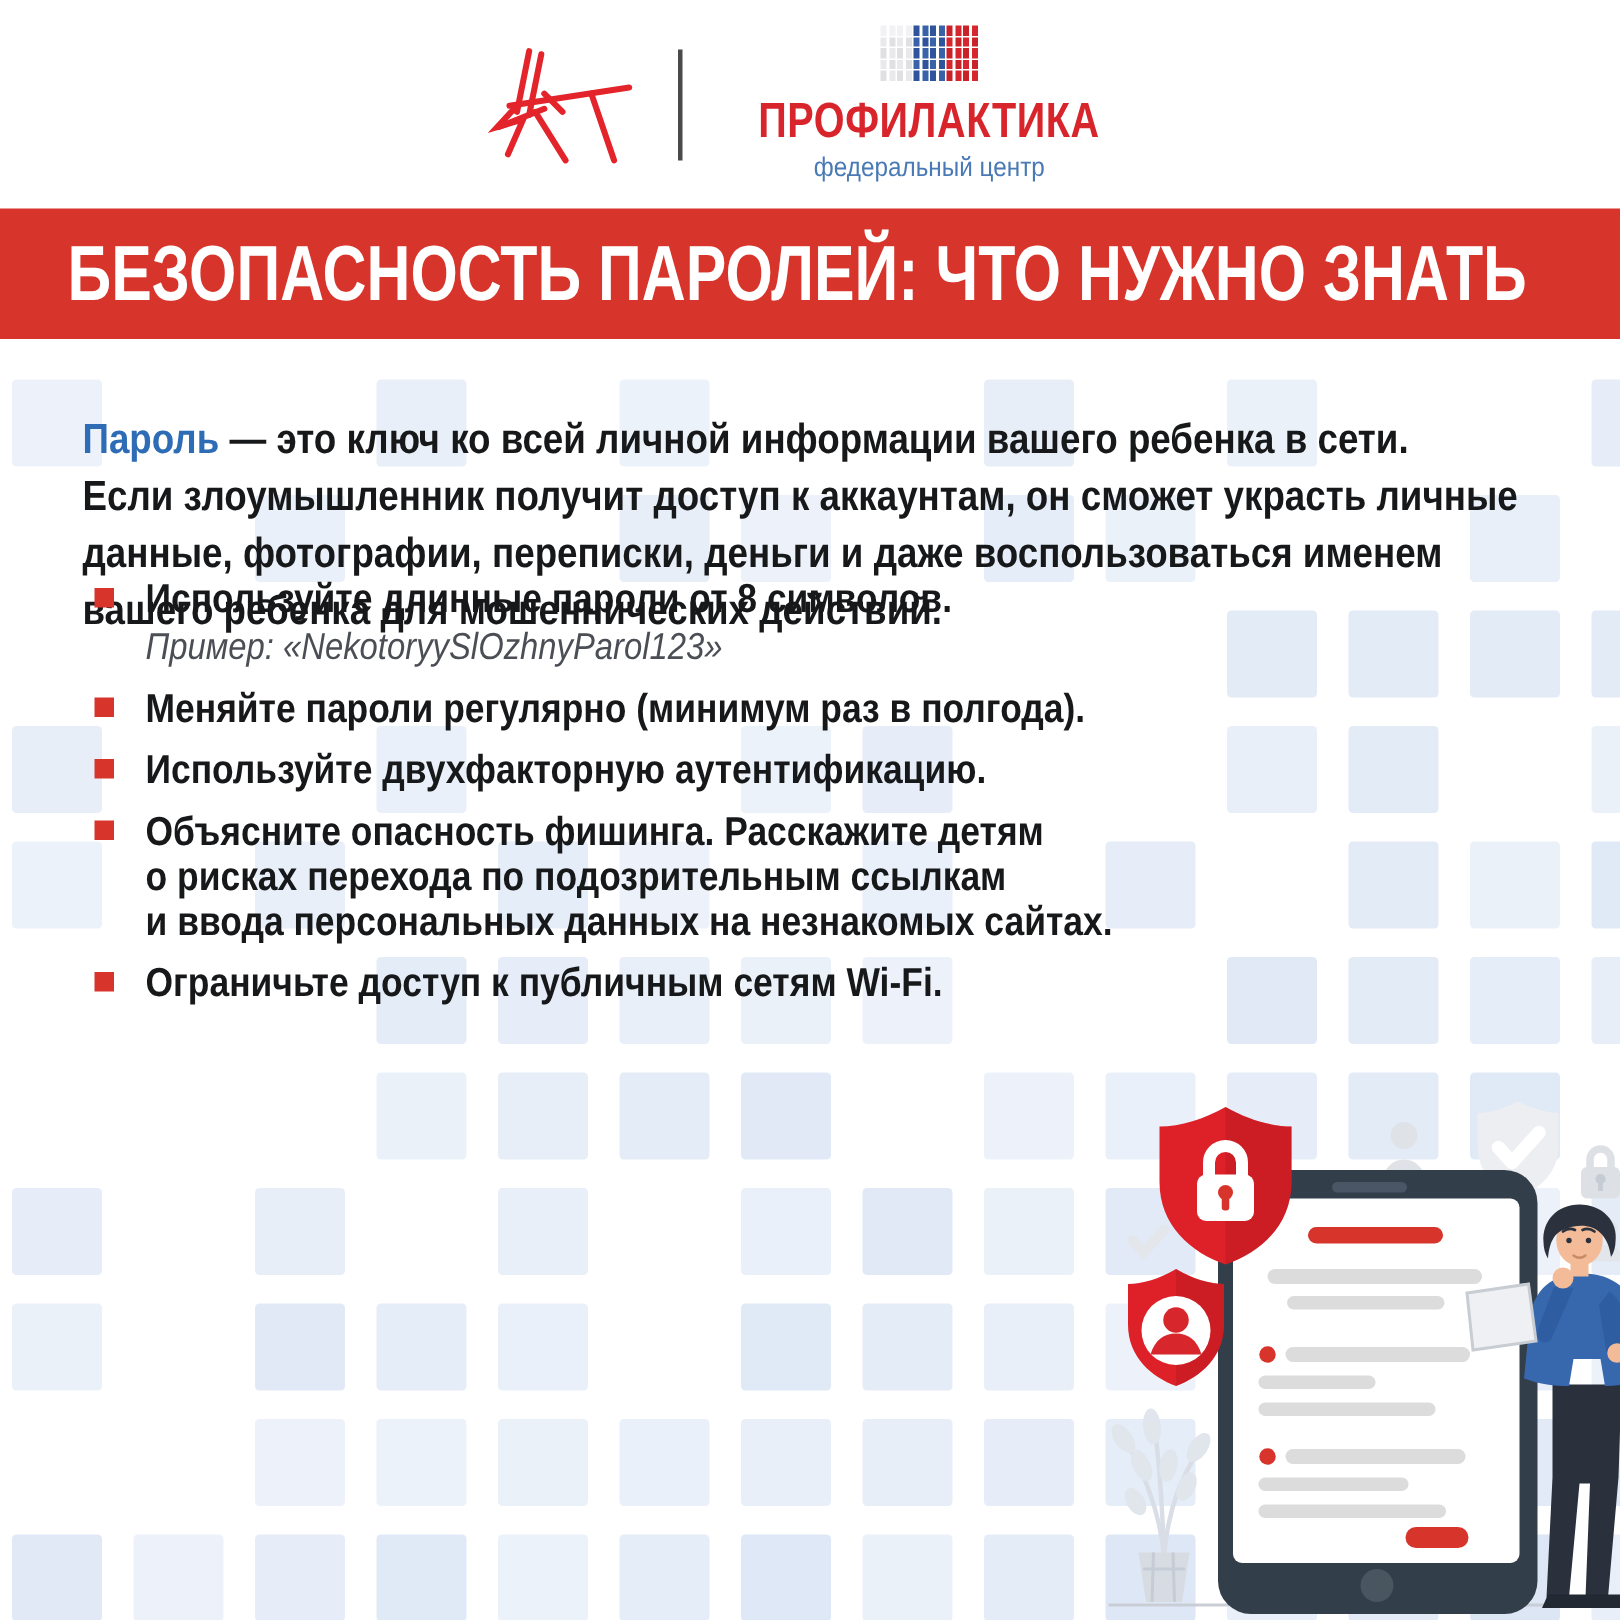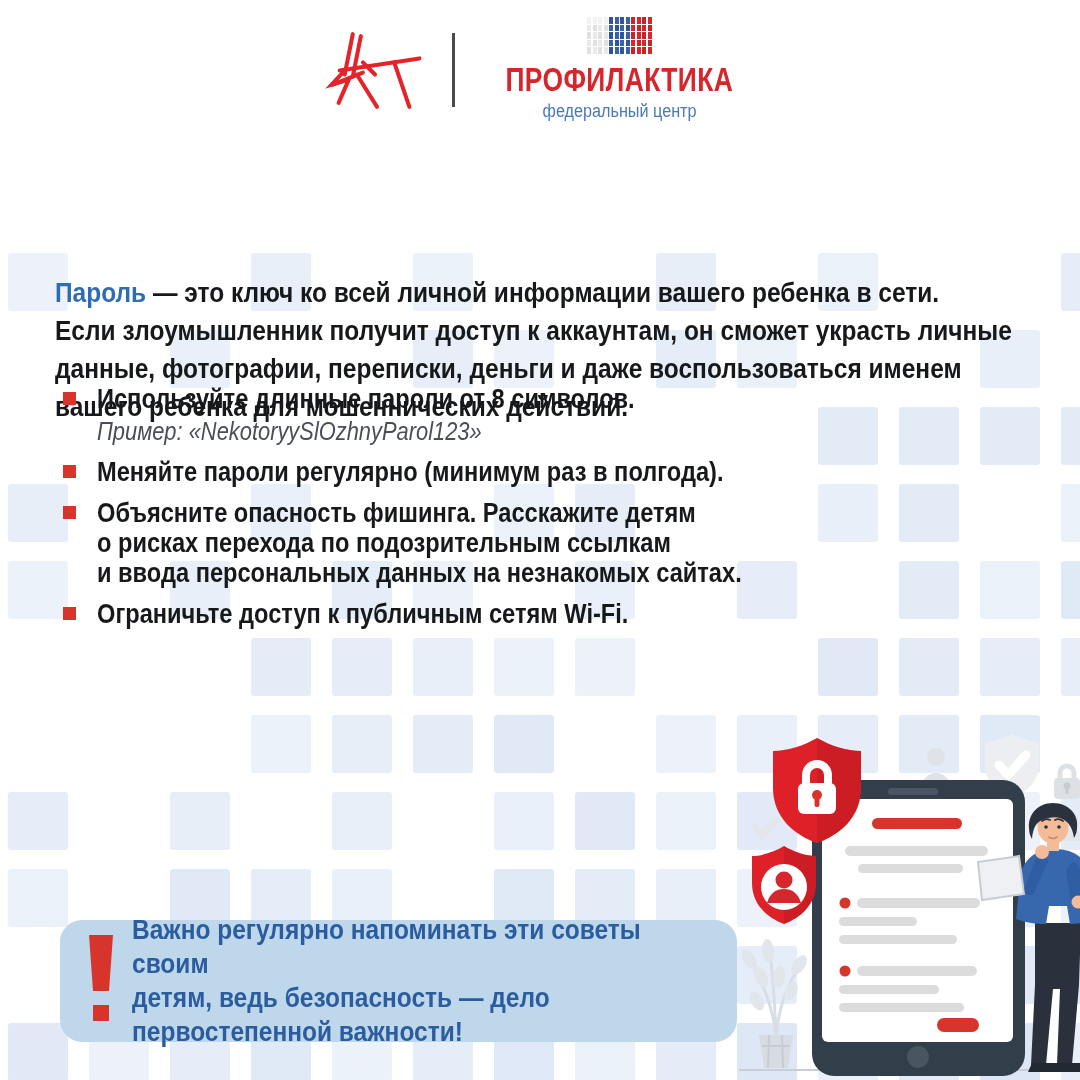--- a/index.html
+++ b/index.html
@@ -228,20 +228,23 @@
           <div class="flag-cell" style="background: rgb(201, 35, 42);"></div>
           <div class="flag-cell" style="background: rgb(215, 39, 46);"></div>
           <div class="flag-cell" style="background: rgb(201, 35, 42);"></div>
           <div class="flag-cell" style="background: rgb(215, 39, 46);"></div>
         </div>
       <div class="brand-title">ПРОФИЛАКТИКА</div>
       <div class="brand-sub">федеральный центр</div>
     </div>
   </div>
 
+  <div class="banner">
+    <div class="banner-title">БЕЗОПАСНОСТЬ ПАРОЛЕЙ: ЧТО НУЖНО ЗНАТЬ</div>
+  </div>
 
   <p class="intro"><span class="lead-word">Пароль</span><span> — это ключ ко всей личной информации вашего ребенка в сети.
 Если злоумышленник получит доступ к аккаунтам, он сможет украсть личные
 данные, фотографии, переписки, деньги и даже воспользоваться именем
 вашего ребенка для мошеннических действий.</span></p>
 
   <ul class="tips">
     <li class="tip">
       <span class="tip-bullet"></span>
       <div class="tip-body">
@@ -254,49 +257,47 @@
 
     <li class="tip">
       <span class="tip-bullet"></span>
       <div class="tip-body">
         <div class="tip-text">Меняйте пароли регулярно (минимум раз в полгода).</div>
 
       </div>
     </li>
 
 
+    <li class="tip">
+      <span class="tip-bullet"></span>
+      <div class="tip-body">
+        <div class="tip-text">Используйте двухфакторную аутентификацию.</div>
+
+      </div>
+    </li>
 
     <li class="tip">
       <span class="tip-bullet"></span>
       <div class="tip-body">
         <div class="tip-text">Объясните опасность фишинга. Расскажите детям
 о рисках перехода по подозрительным ссылкам
 и ввода персональных данных на незнакомых сайтах.</div>
 
       </div>
     </li>
 
     <li class="tip">
       <span class="tip-bullet"></span>
       <div class="tip-body">
         <div class="tip-text">Ограничьте доступ к публичным сетям Wi-Fi.</div>
 
       </div>
     </li>
   </ul>
 
-  <div class="callout">
-    <svg class="callout-icon" width="30" height="92" viewBox="0 0 30 92">
-      <polygon points="3,0 27,0 23,56 7,56" fill="#d7352c"></polygon>
-      <rect x="7" y="70" width="16" height="16" fill="#d7352c"></rect>
-    </svg>
-    <div class="callout-text">Важно регулярно напоминать эти советы своим
-детям, ведь безопасность — дело
-первостепенной важности!</div>
-  </div>
 
   <svg class="illustration" viewBox="0 0 345 365">
 
     <g>
       <path d="M277,19 c-9,5 -19,8 -27,8 v22 c0,18 13,29 27,34 c14,-5 27,-16 27,-34 v-22 c-8,0 -18,-3 -27,-8 z" fill="#eceef1"></path>
       <polyline points="264,50 273,60 291,40" fill="none" stroke="#ffffff" stroke-width="9" stroke-linecap="round" stroke-linejoin="round"></polyline>
     </g>
     <g>
       <circle cx="201" cy="42" r="9" fill="#dfe3e7"></circle>
       <path d="M187,72 a14,14 0 0 1 28,0 z" fill="#dfe3e7"></path>

